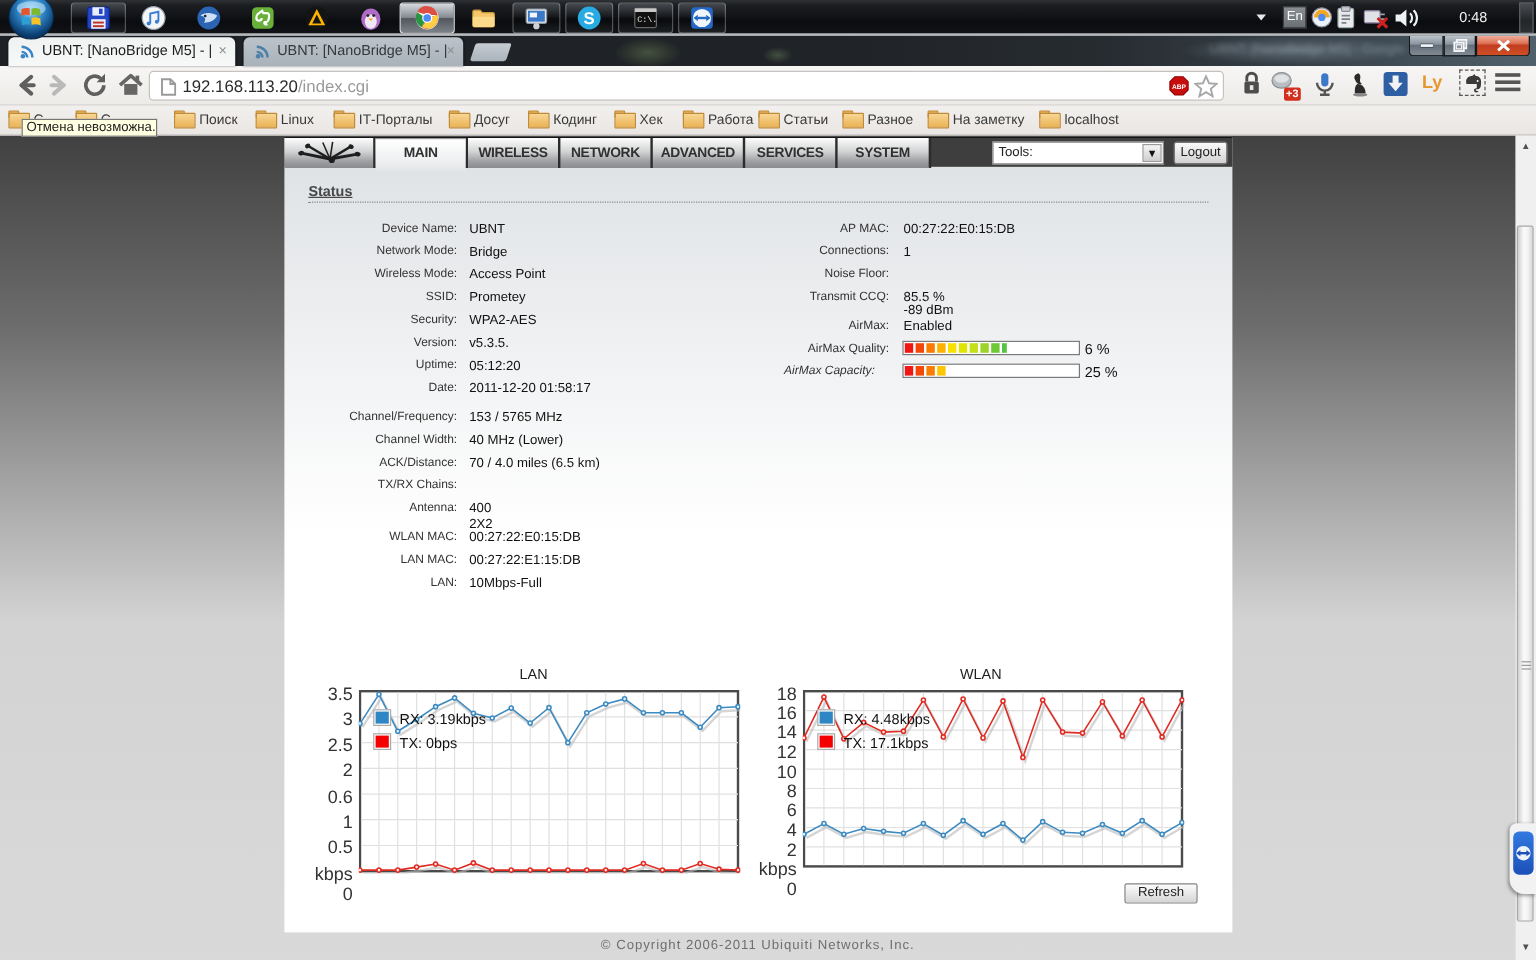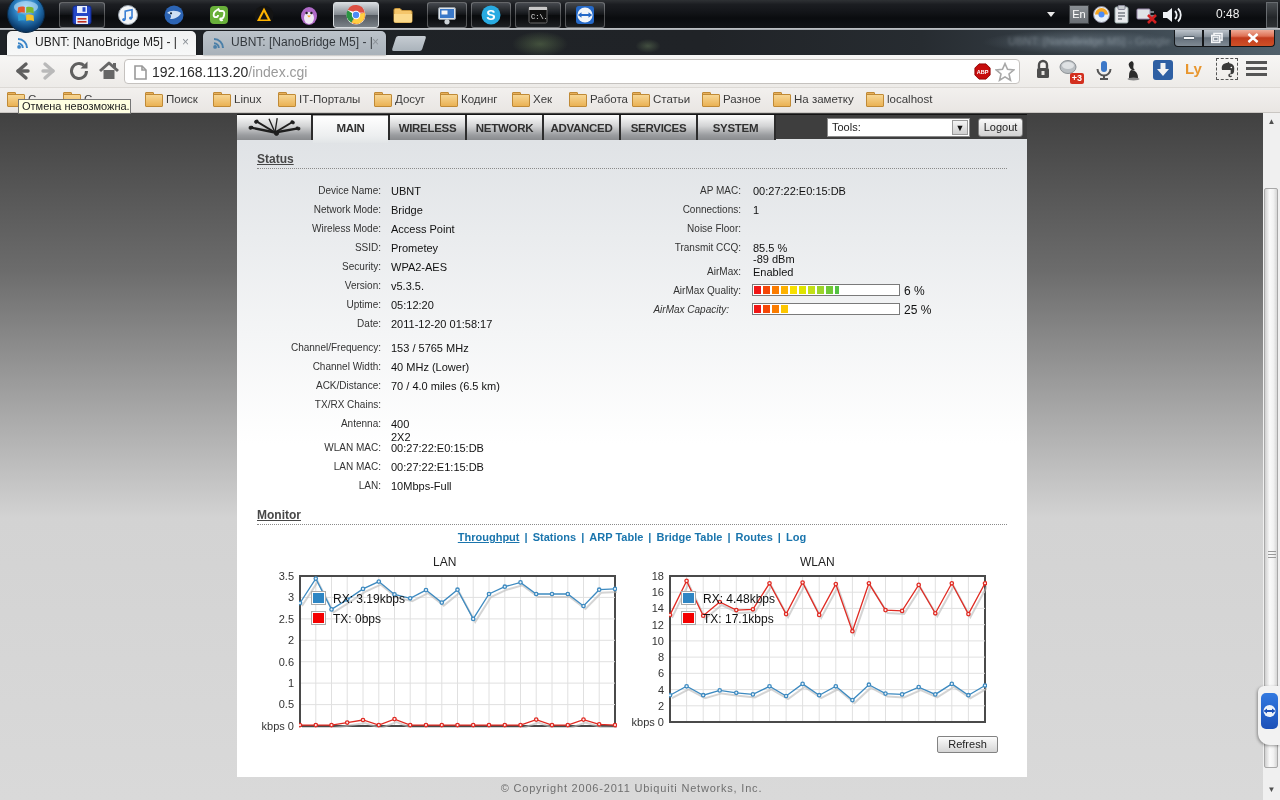--- a/index.html
+++ b/index.html
@@ -75,21 +75,21 @@
 .val{position:absolute;font-size:11px;color:#111;text-align:left;white-space:nowrap;}
 .bar{position:absolute;width:148px;height:12px;border:1px solid #7a7a7a;background:#fff;font-size:0;padding:1px;}
 .bar i{display:inline-block;height:8px;width:7px;margin-right:2px;}
 
 
 #monlinks{position:absolute;left:0;top:417px;width:790px;text-align:center;font-size:11px;font-weight:bold;color:#1a75ad;}
 #monlinks span{margin:0 2px;}
 
 
 .ctitle{position:absolute;font-size:12px;color:#222;}
-.axlbl{position:absolute;font-size:11px;color:#333;text-align:right;width:40px;}
+.axlbl{position:absolute;font-size:15px;color:#333;text-align:right;width:40px;}
 .legbox{position:absolute;width:15px;height:14px;background:#fdfdfd;border:1px solid #aaa;}
 .legbox i{position:absolute;left:1px;top:1px;width:11px;height:10px;display:block;}
 .legtxt{position:absolute;font-size:12px;color:#111;}
 
 #refresh{position:absolute;left:700px;top:622px;width:61px;height:17px;background:linear-gradient(180deg,#fcfcfc,#d5d5d5);border:1px solid #828282;border-radius:2px;font-size:11px;color:#222;text-align:center;line-height:15px;}
 
 
 #sbar{left:1263px;top:113px;width:17px;height:687px;background:#f0f0f0;z-index:50;}
 #sthumb{position:absolute;left:1px;top:75px;width:14px;height:580px;background:linear-gradient(90deg,#cfcfcf,#fafafa 40%,#f2f2f2 70%,#d6d6d6);border:1px solid #a8a8a8;border-radius:2px;}
 .sarr{position:absolute;left:2px;width:13px;height:13px;color:#505050;font-size:8px;text-align:center;line-height:13px;}
@@ -450,22 +450,20 @@
     <div class="lbl" style="left:384px;top:128px;width:120px;">Transmit CCQ:</div>
       <div class="val" style="left:516px;top:128px;">85.5 %</div>
     <div class="lbl" style="left:384px;top:152px;width:120px;">AirMax:</div>
       <div class="val" style="left:516px;top:152px;">Enabled</div>
     <div class="lbl" style="left:384px;top:171px;width:120px;">AirMax Quality:</div>
     <div class="bar" style="left:515px;top:170px;"><i style="background:#f11616;"></i><i style="background:#f54708;"></i><i style="background:#fb7c00;"></i><i style="background:#fdb100;"></i><i style="background:#f8e000;"></i><i style="background:#dfe400;"></i><i style="background:#c3e018;"></i><i style="background:#9cd42a;"></i><i style="background:#6fc836;"></i><i style="background:#54c242;width:4px;"></i></div>
     <div class="val" style="left:667px;top:170px;font-size:12px;">6 %</div>
     <div class="lbl" style="left:372px;top:190px;width:120px;font-style:italic;">AirMax Capacity:</div>
     <div class="bar" style="left:515px;top:189px;"><i style="background:#f11616;"></i><i style="background:#f54708;"></i><i style="background:#fb7c00;"></i><i style="background:#fdc600;"></i></div>
     <div class="val" style="left:667px;top:189px;font-size:12px;">25 %</div>
-    <div class="sechead" style="top:395px;">Monitor</div>
-    <div id="monlinks"><span style="text-decoration:underline;">Throughput</span> | <span>Stations</span> | <span>ARP Table</span> | <span>Bridge Table</span> | <span>Routes</span> | <span>Log</span></div>
 
     <div class="ctitle" style="left:196px;top:441px;">LAN</div>
     <div class="ctitle" style="left:563px;top:441px;">WLAN</div>
 <svg class="abs" style="left:62px;top:461px;" width="318" height="153" viewBox="0 0 318 153">
 <rect x="1" y="1" width="315" height="150" fill="#ffffff" stroke="#4a4a4a" stroke-width="2"></rect>
 <g stroke="#e0e0e0" stroke-width="1">
           <line x1="16.8" y1="2" x2="16.8" y2="150"></line>
           <line x1="32.5" y1="2" x2="32.5" y2="150"></line>
           <line x1="48.2" y1="2" x2="48.2" y2="150"></line>
           <line x1="64.0" y1="2" x2="64.0" y2="150"></line>

